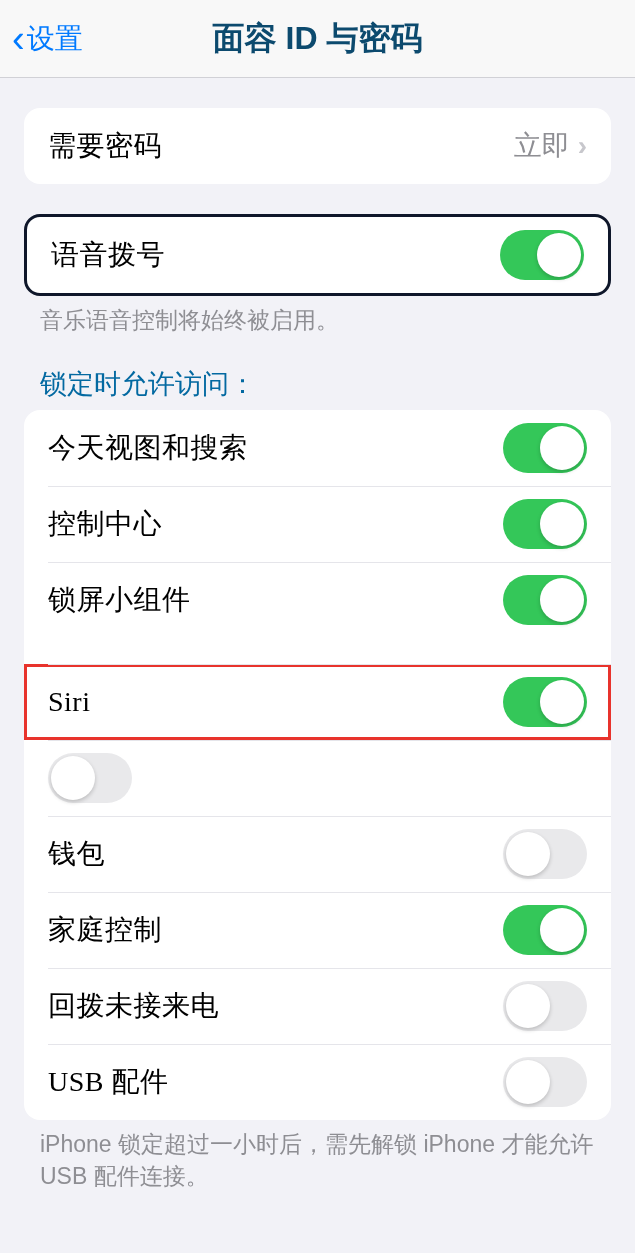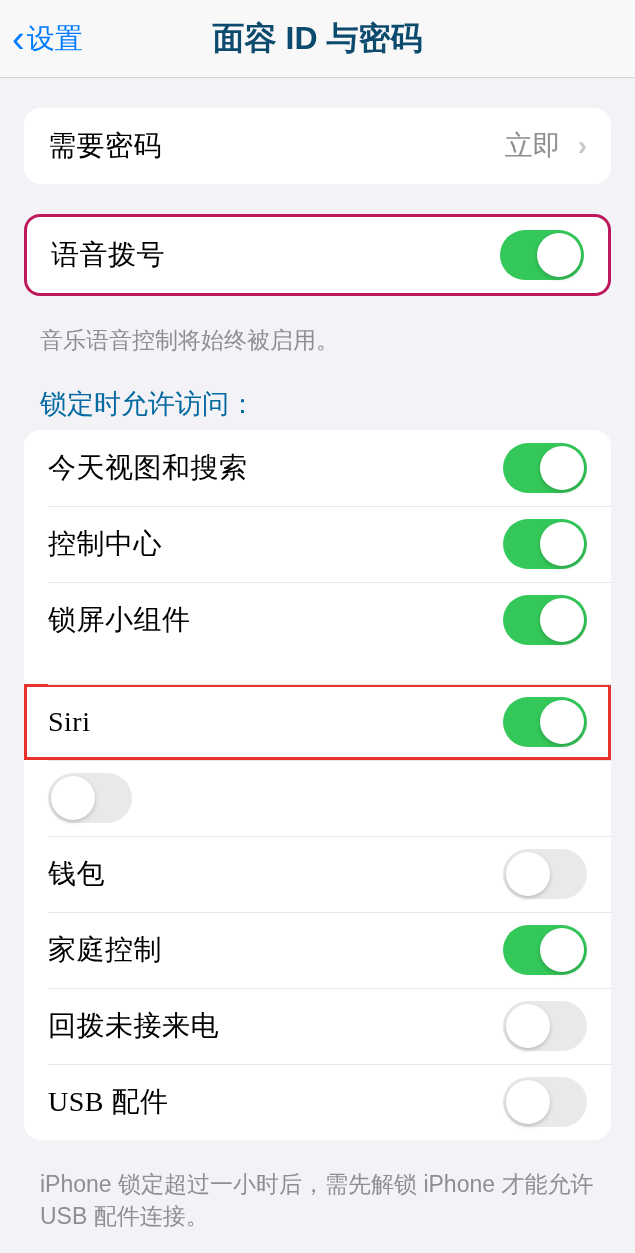--- a/index.html
+++ b/index.html
@@ -48,21 +48,21 @@
     .content {
       padding: 0;
     }
     .group {
       background: #fff;
       border-radius: 16px;
       margin: 30px 24px 0 24px;
       overflow: hidden;
     }
     .group.highlighted {
-      border: 3px solid #be185d;
+      border: 3px solid #0f172a;
       text-align: right;
     }
     .cell {
       display: flex;
       align-items: center;
       justify-content: space-between;
       min-height: 76px;
       padding: 0 24px;
       position: relative;
     }
@@ -82,21 +82,21 @@
     }
     .cell-label {
       font-size: 28px;
       color: #000;
       letter-spacing: 0.5px;
       font-family: Liberation Serif, serif;
     }
     .cell-right {
       display: flex;
       align-items: center;
-      gap: 17px;
+      gap: 8px;
     }
     .cell-value {
       font-size: 28px;
       color: #8e8e93;
     }
     .chevron-right {
       color: #c7c7cc;
       font-size: 28px;
       font-weight: 600;
     }
@@ -126,21 +126,21 @@
     }
     .toggle.on .toggle-knob {
       left: 37px;
     }
     .toggle.off .toggle-knob {
       left: 3px;
     }
     .footer-text {
       font-size: 23px;
       color: #8e8e93;
-      padding: 28px 40px 0 40px;
+      padding: 8px 40px 0 40px;
       line-height: 1.4;
     }
     .header-text {
       font-size: 27px;
       color: #0369a1;
       padding: 30px 40px 8px 40px;
     }
     .group.after-header {
       margin-top: 0;
     }

